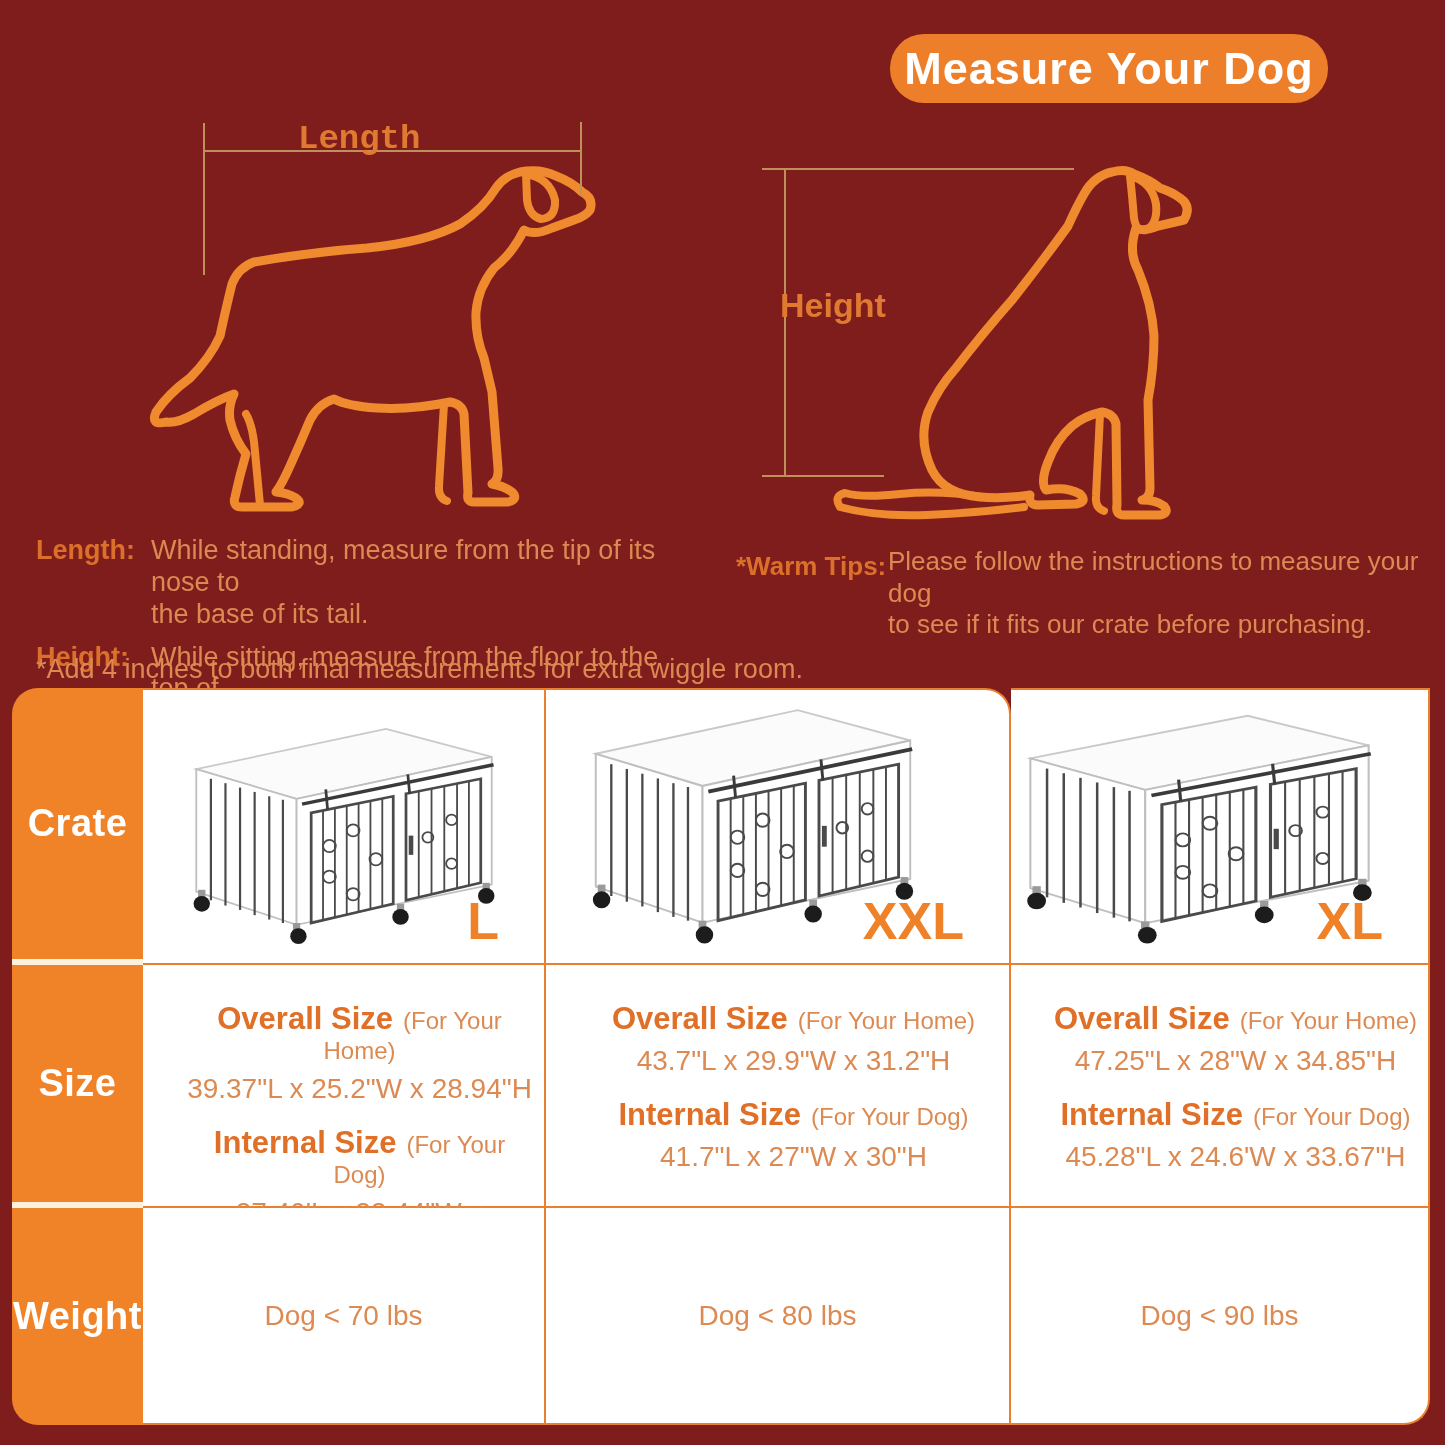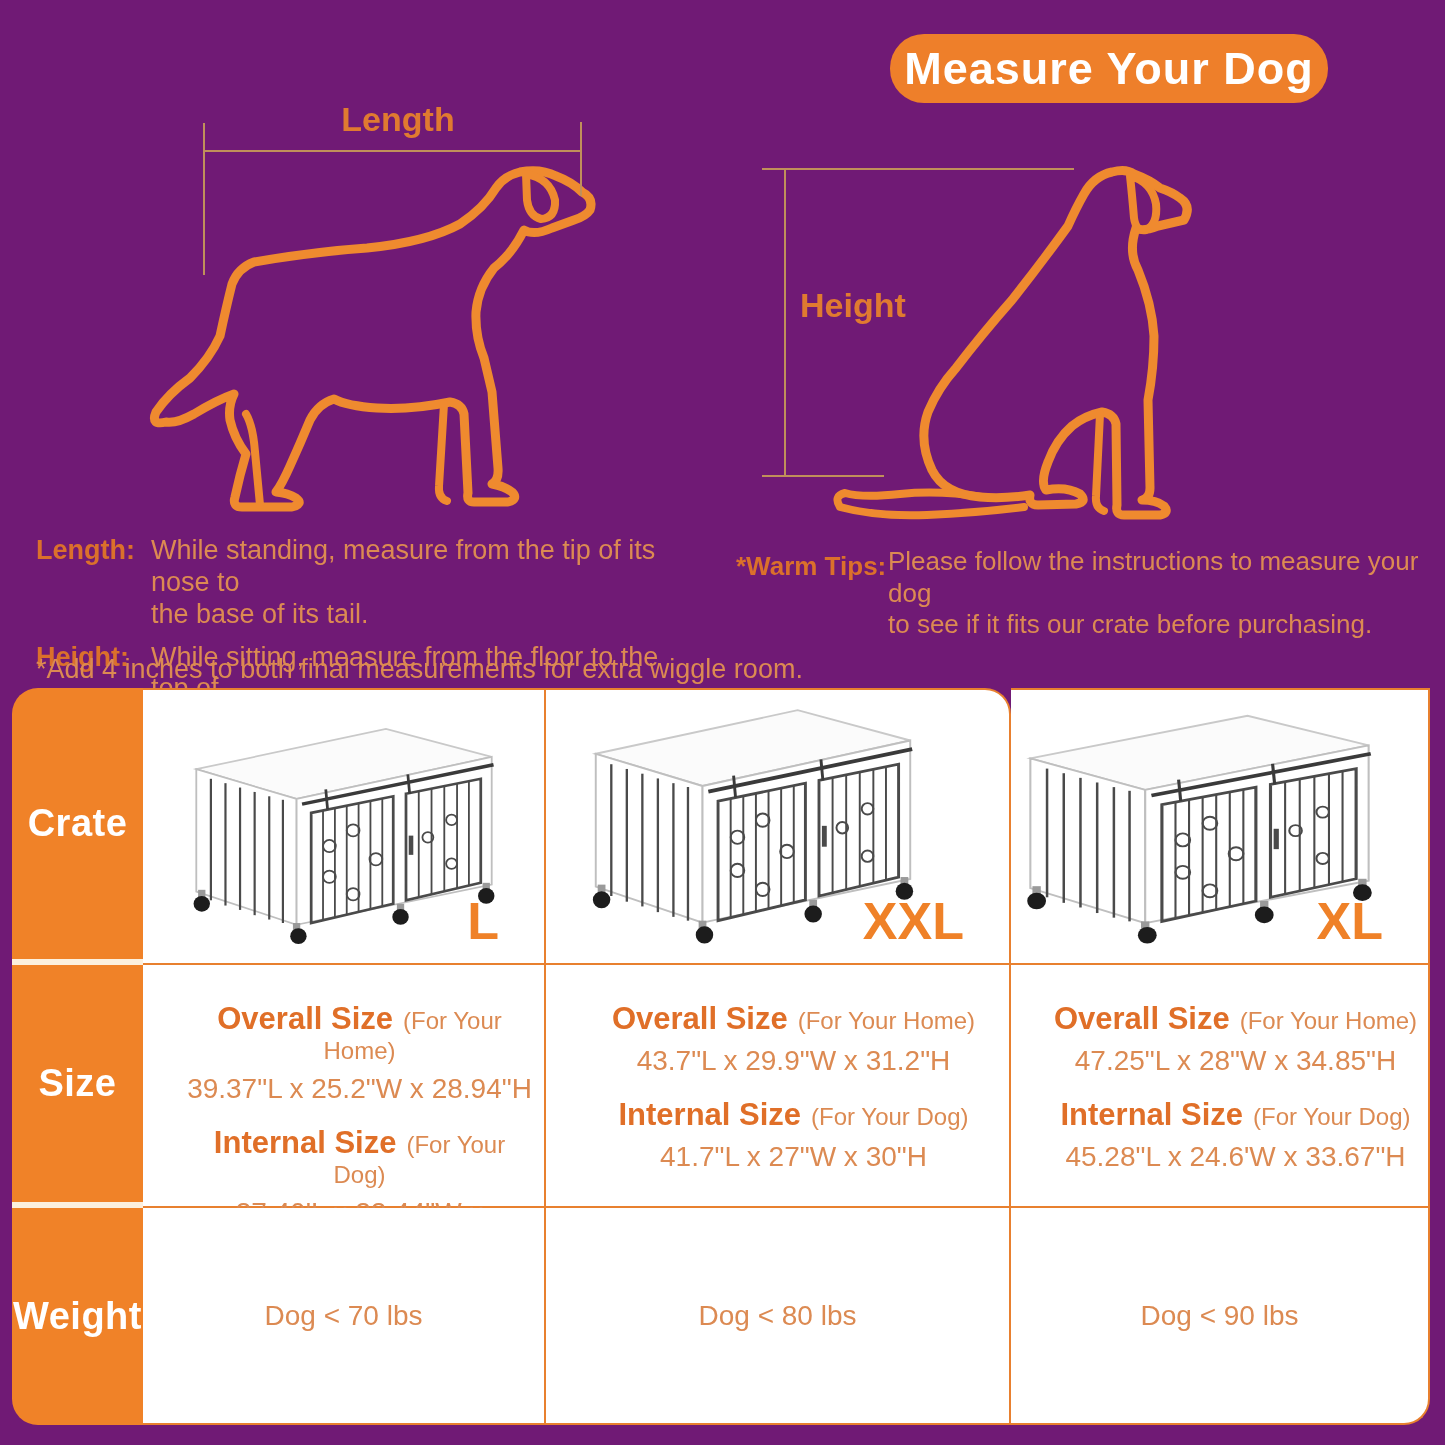--- a/index.html
+++ b/index.html
@@ -1,18 +1,18 @@
 <!DOCTYPE html>
 <html><head>
 <meta charset="utf-8">
 <style>
   * { margin:0; padding:0; box-sizing:border-box; }
   html,body { width:1445px; height:1445px; }
   body { font-family:"Liberation Sans", sans-serif; background:#fcf0de; position:relative; overflow:hidden; }
-  .canvas { position:absolute; inset:0; width:1445px; height:1445px; background:#701a75; }
+  .canvas { position:absolute; inset:0; width:1445px; height:1445px; background:#7f1d1d; }
 
   
   .title-pill { position:absolute; left:890px; top:34px; width:438px; height:69px;
     background:#ee7f2a; border-radius:34px; display:flex; align-items:center; justify-content:center; }
   .title-pill span { color:#ffffff; font-size:45px; font-weight:700; letter-spacing:1px; }
 
   
   .dog { position:absolute; }
   .dog path { fill:none; stroke:#ef8a2f; stroke-width:9; stroke-linecap:round; stroke-linejoin:round; }
   .dog path.thin { stroke-width:8; }
@@ -127,32 +127,32 @@
 
   <svg class="dog" style="left:142px; top:152px;" width="460" height="375" viewBox="0 0 460 375">
     <path d="M 440 40 Q 452 46 448 58 Q 444 64 432 68 L 410 76 Q 392 84 382 78 Q 370 102 352 116 Q 336 136 334 160 Q 333 184 342 206 L 350 240 L 356 316 Q 357 328 350 332 Q 362 334 370 340 Q 377 347 366 350 L 332 350 Q 324 350 326 341 L 322 262 Q 320 252 308 250 Q 270 258 235 256 Q 205 254 192 247 Q 176 252 168 268 Q 158 292 148 314 Q 140 332 134 340 Q 146 341 154 346 Q 162 352 150 355 L 100 355 Q 90 355 93 345 Q 98 322 104 302 Q 92 286 88 268 Q 86 254 92 242 Q 75 248 52 262 Q 34 272 24 270 Q 8 274 14 260 Q 26 242 48 226 Q 68 206 78 184 Q 84 156 90 132 Q 96 116 112 110 Q 170 100 225 96 Q 285 90 318 72 Q 342 56 354 36 Q 362 24 378 20 Q 398 16 414 24 Q 430 30 440 40 Z"></path>
     <path class="thin" d="M 384 22 Q 408 26 413 48 Q 414 66 399 67 Q 387 64 385 48 Z"></path>
     <path class="thin" d="M 302 252 L 297 334 Q 296 346 305 349"></path>
     <path class="thin" d="M 118 353 L 113 300 Q 111 274 104 262"></path>
   </svg>
   <div class="mline" style="left:204px; top:150px; width:378px; height:2px;"></div>
   <div class="mline" style="left:203px; top:123px; width:2px; height:152px;"></div>
   <div class="mline" style="left:580px; top:122px; width:2px; height:74px;"></div>
-  <div class="measure-label" style="left:298px; top:100px; width:200px; text-align:center;">Length</div>
+  <div class="measure-label" style="left:298px; top:120px; width:200px; text-align:left;font-family:Liberation Mono, monospace;">Length</div>
 
   <svg class="dog" style="left:832px; top:164px;" width="400" height="360" viewBox="0 0 400 360">
     <path d="M 348 34 Q 360 42 352 56 L 326 62 Q 310 68 304 64 Q 296 88 306 106 Q 320 140 322 172 Q 322 204 316 236 L 318 324 Q 318 334 310 336 Q 324 336 332 342 Q 338 349 328 351 L 292 351 Q 283 351 285 341 L 284 260 Q 282 250 270 248 Q 252 252 240 262 Q 224 276 216 298 Q 208 318 214 326 Q 234 322 248 330 Q 256 338 244 340 L 206 341 Q 196 341 198 331 Q 172 335 148 333 Q 112 330 100 306 Q 86 276 96 248 Q 106 224 124 204 Q 150 170 180 136 Q 210 98 236 62 Q 244 44 252 30 Q 262 12 280 8 Q 294 4 302 10 Q 318 16 328 24 Q 340 28 348 34 Z"></path>
     <path class="thin" d="M 298 12 Q 320 18 324 40 Q 326 60 314 66 Q 304 68 302 54 Q 300 30 298 12 Z"></path>
     <path class="thin" d="M 150 333 Q 108 326 68 330 Q 30 334 13 329 Q 1 332 8 343 Q 45 353 95 351 Q 145 349 192 343"></path>
     <path class="thin" d="M 268 250 L 264 332 Q 263 344 272 347"></path>
   </svg>
   <div class="mline" style="left:784px; top:169px; width:2px; height:308px;"></div>
   <div class="mline" style="left:762px; top:168px; width:312px; height:2px;"></div>
   <div class="mline" style="left:762px; top:475px; width:122px; height:2px;"></div>
-  <div class="measure-label" style="left:800px; top:286px;">Height</div>
+  <div class="measure-label" style="left:780px; top:286px;">Height</div>
 
   <div class="instr">
     <div class="instr-label">Length:</div>
     <div class="instr-text">While standing, measure from the tip of its nose to
 the base of its tail.</div>
     <div class="instr-label">Height:</div>
     <div class="instr-text">While sitting, measure from the floor to the top of
 its head</div>
   </div>
   <div class="note">*Add 4 inches to both final measurements for extra wiggle room.</div>

